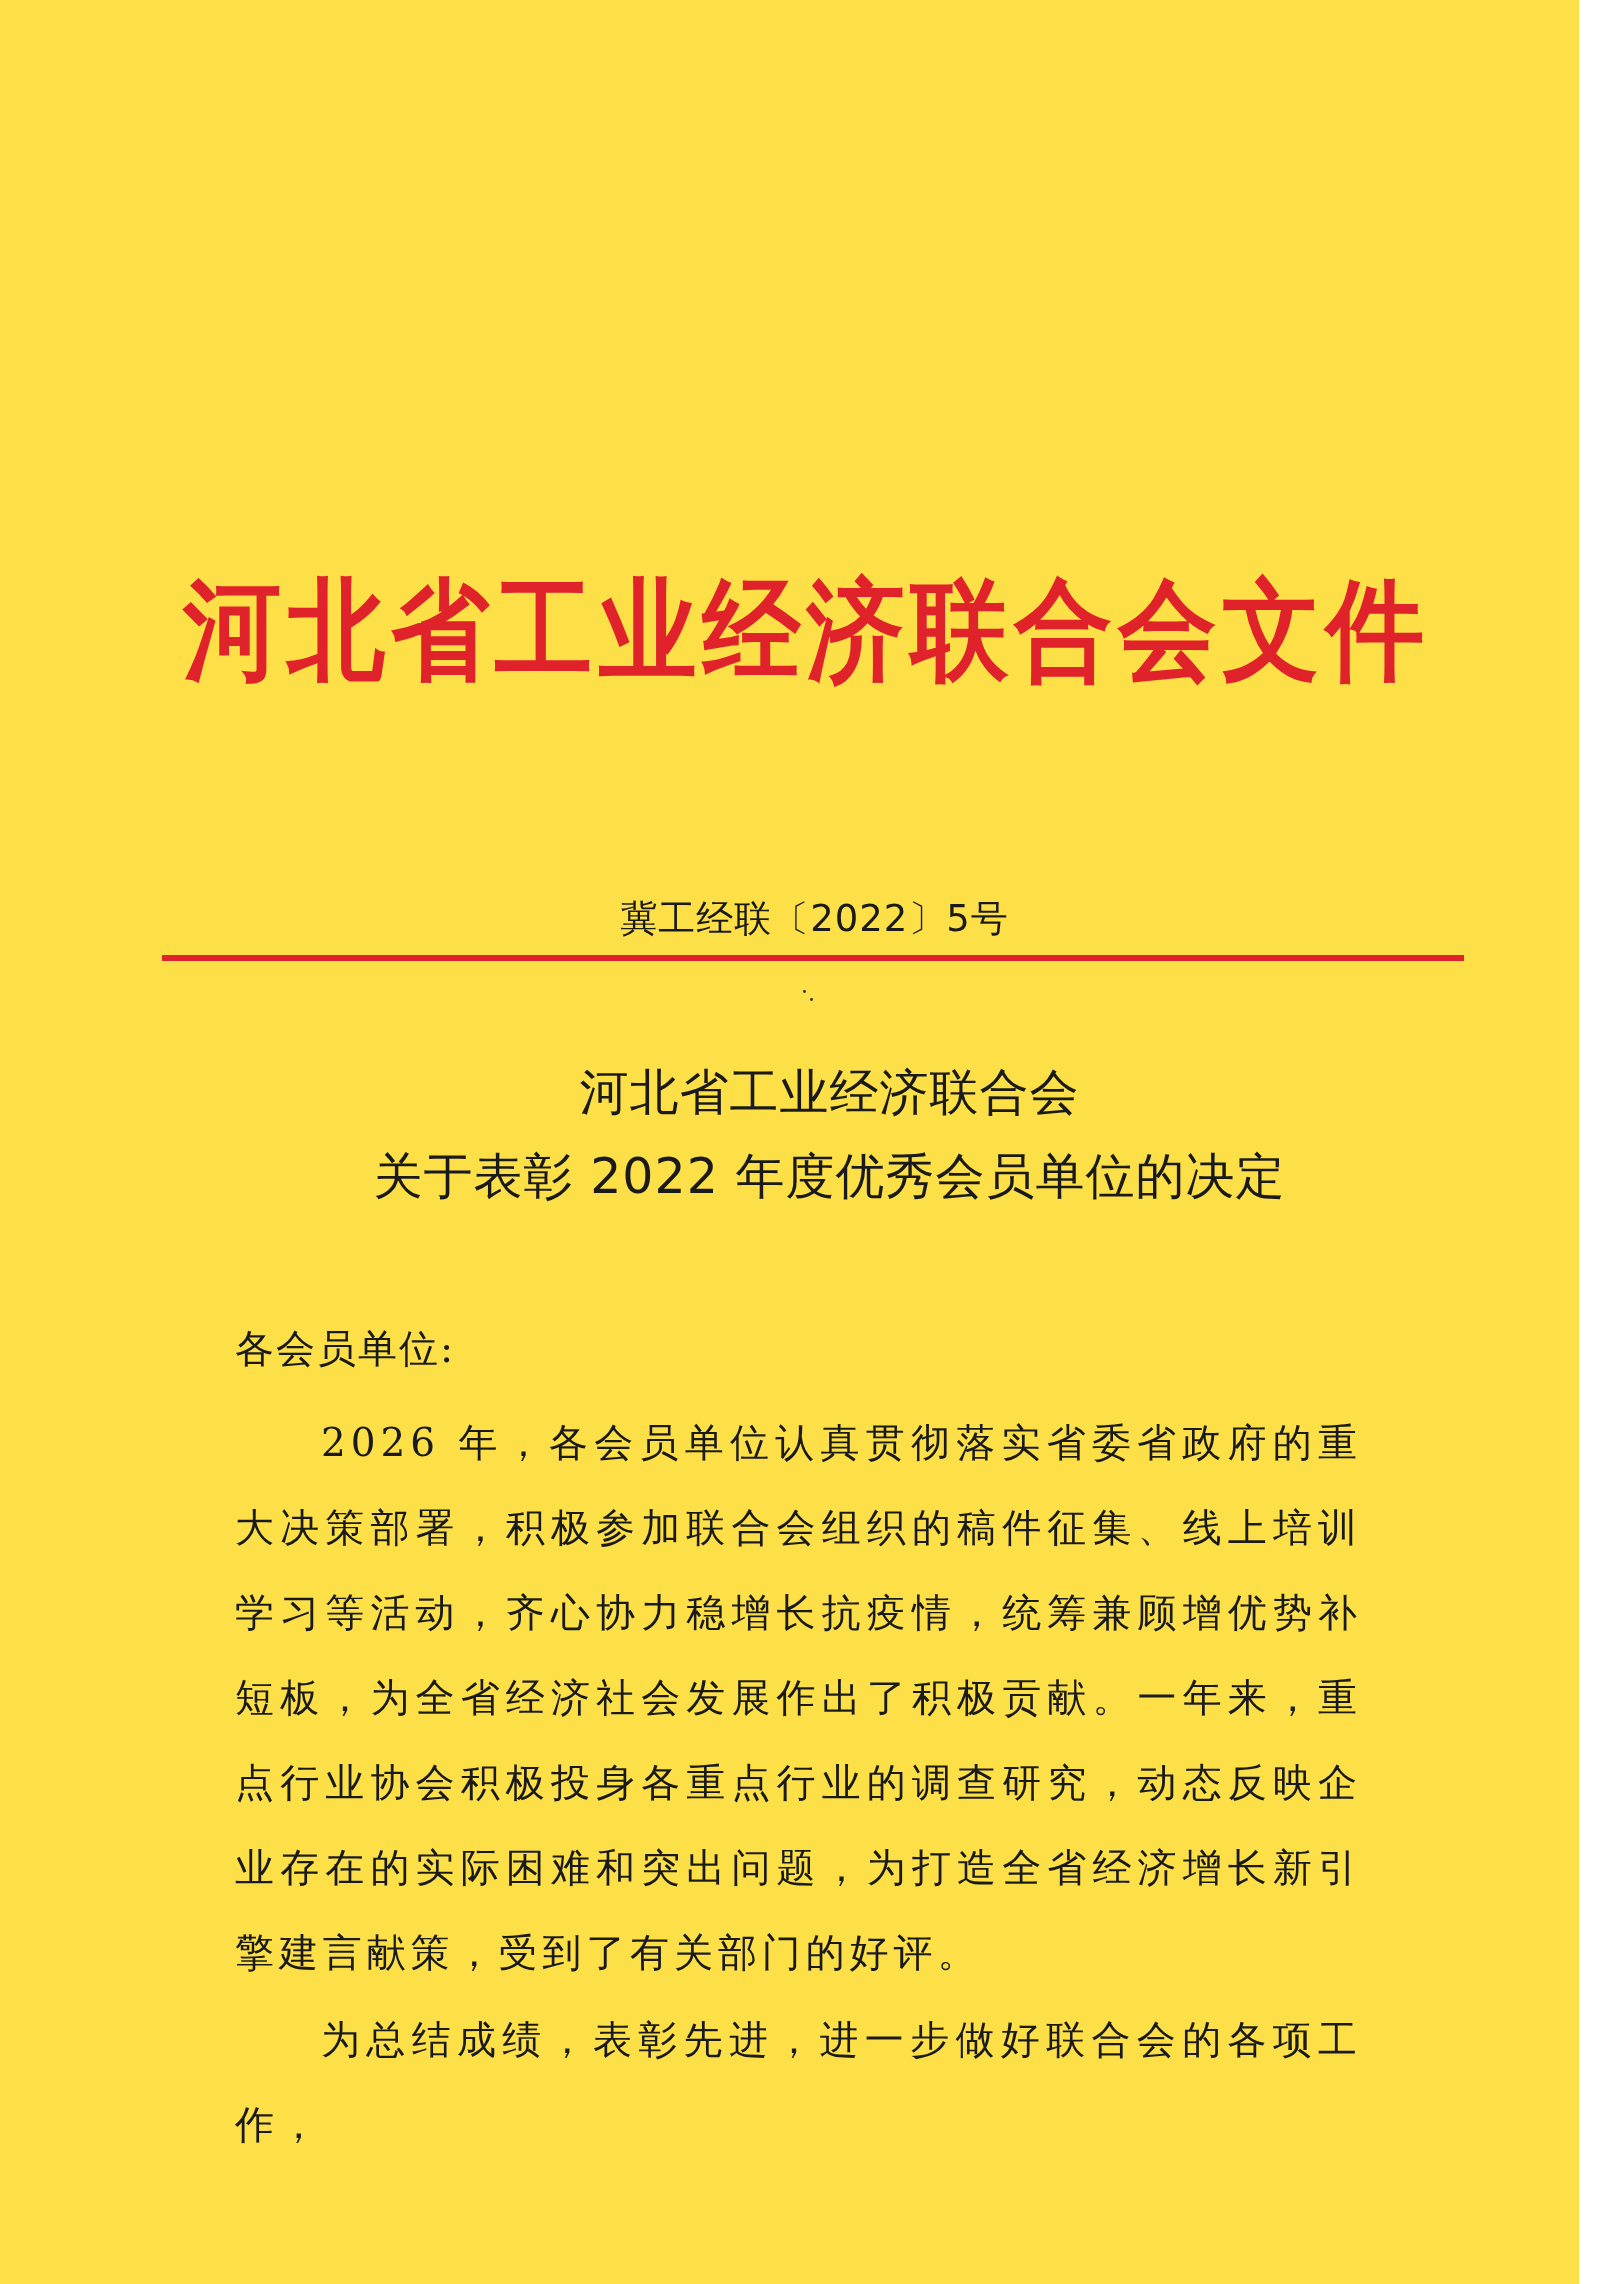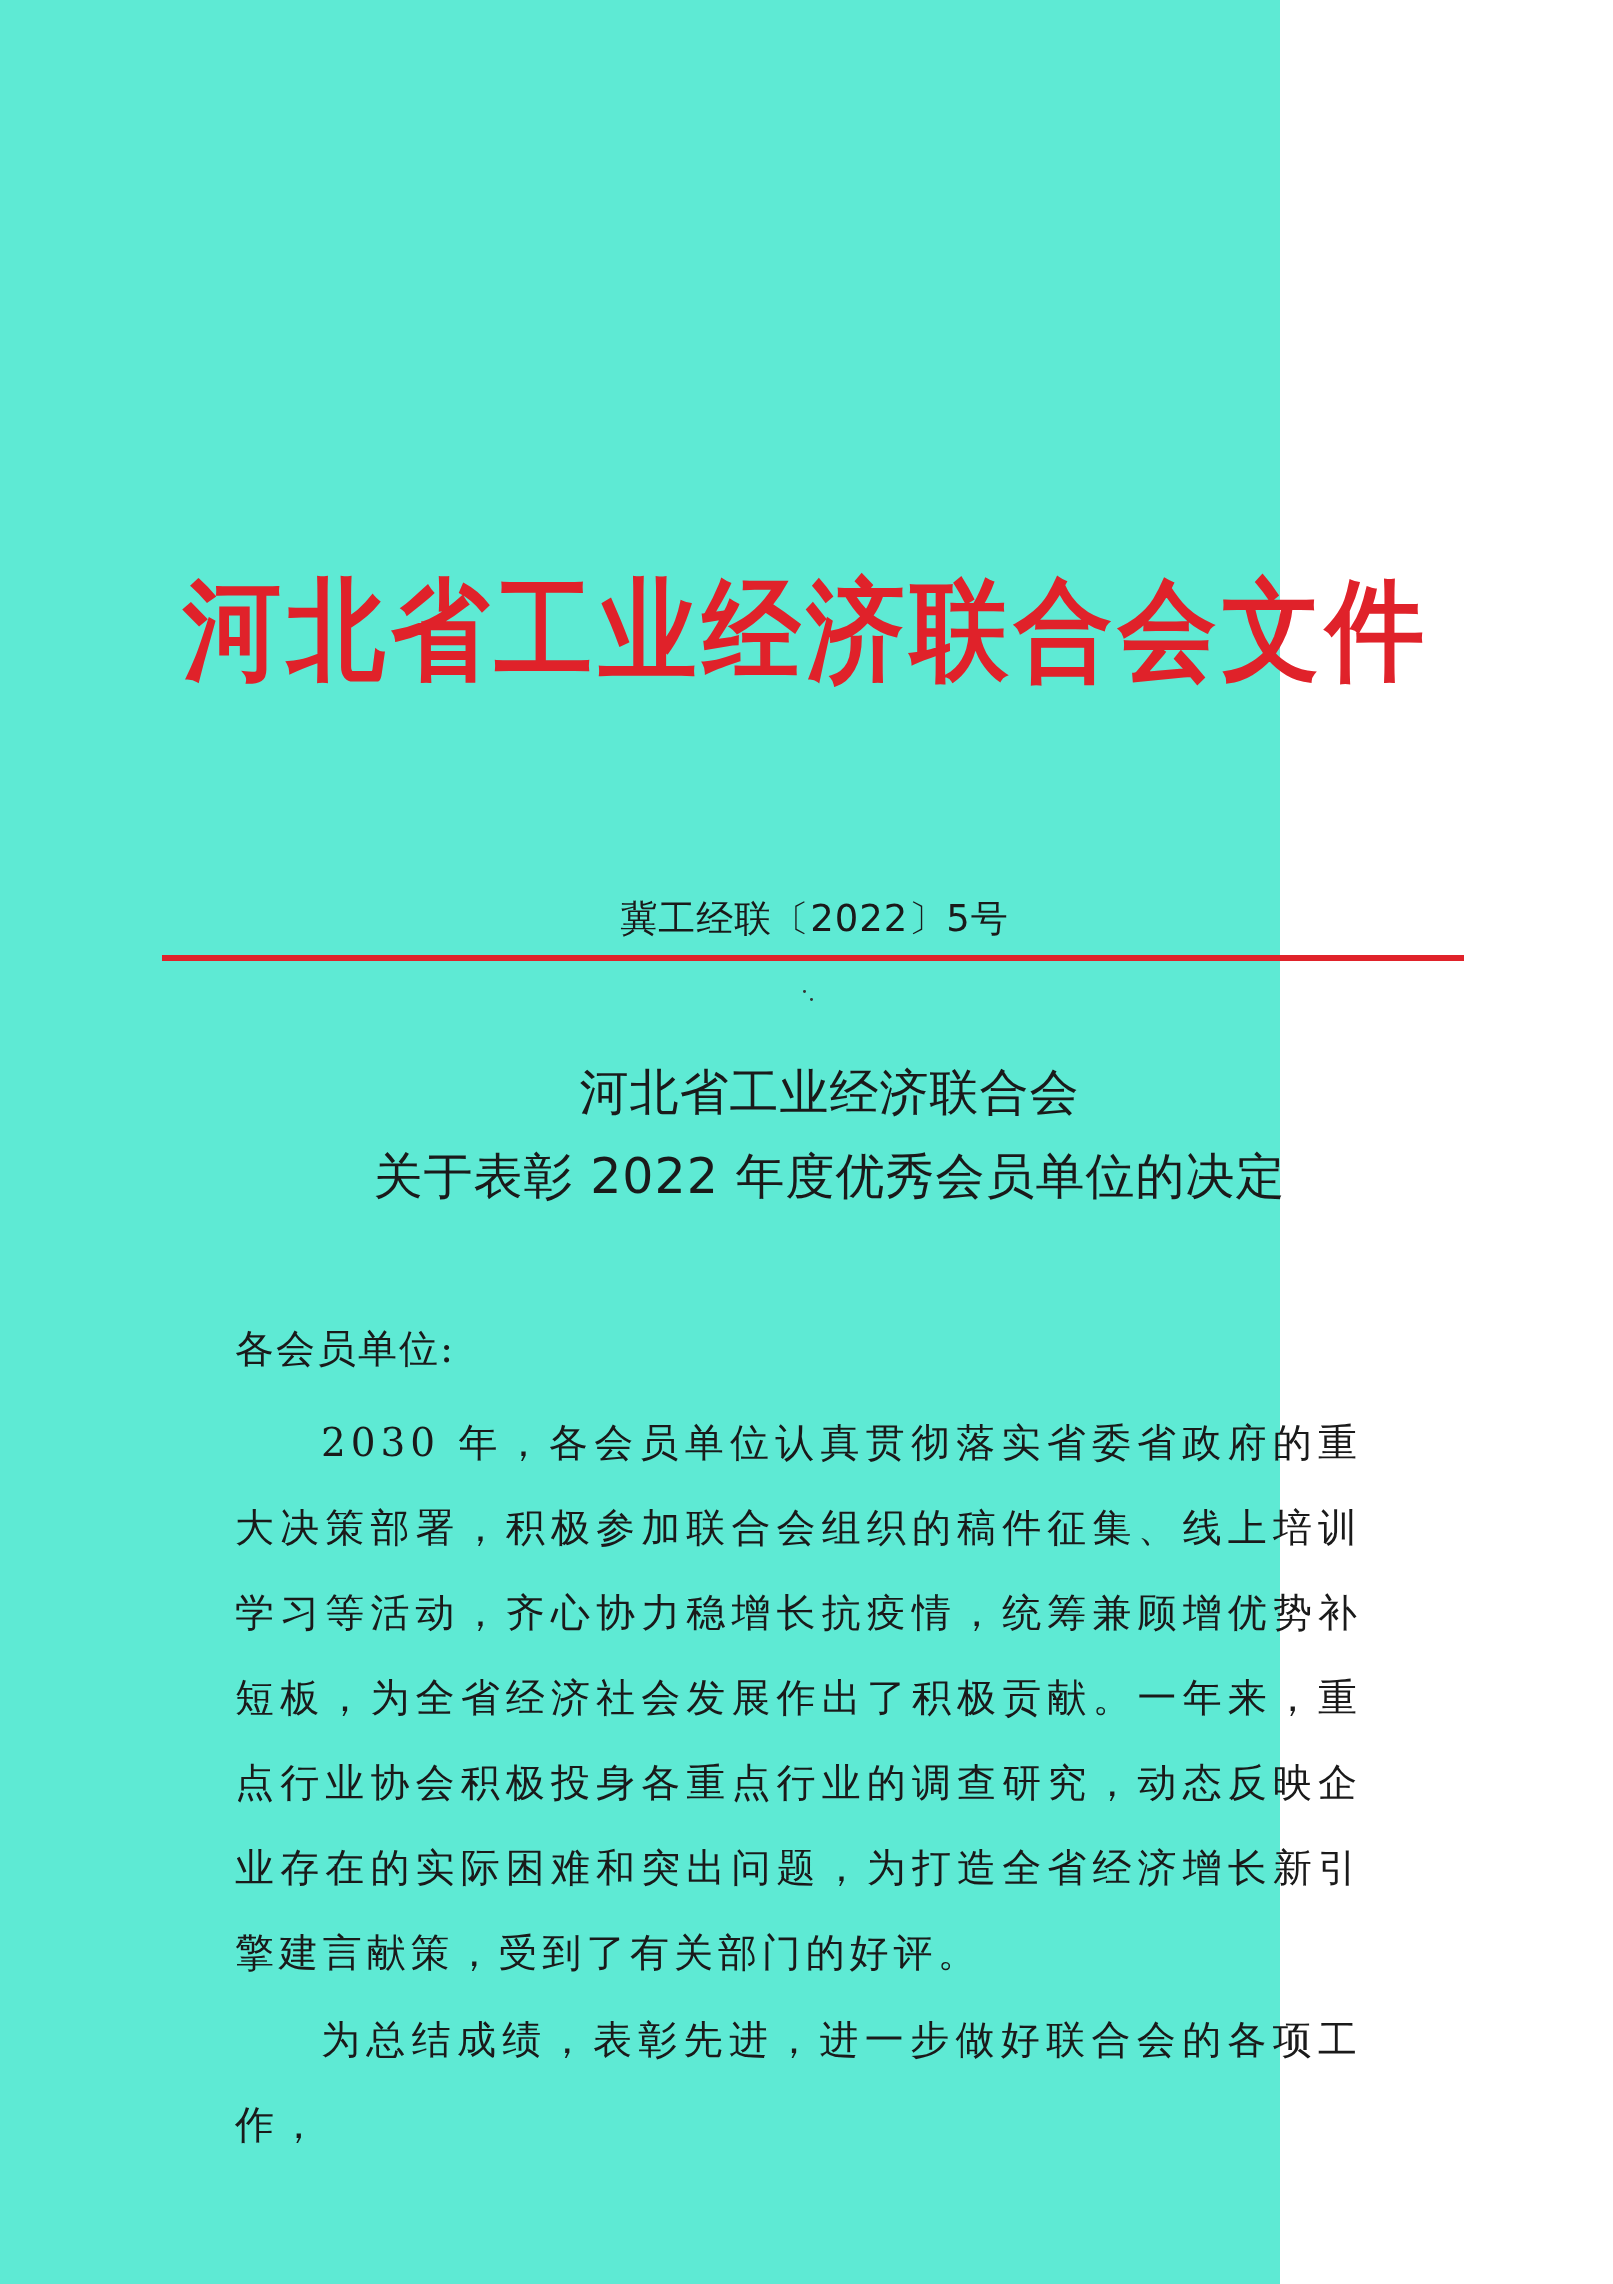--- a/index.html
+++ b/index.html
@@ -11,23 +11,23 @@
       width: 1613px;
       height: 2285px;
       position: relative;
       overflow: hidden;
       font-family: "DejaVu Serif", "Liberation Serif", serif;
       color: #1a1a1a;
     }
     .page {
       position: absolute;
       left: 0; top: 0;
-      width: 1280px;
+      width: 1579px;
       height: 2285px;
-      background: #5eead4;
+      background: #fde047;
     }
     .masthead {
       position: absolute;
       left: 0;
       top: 564px;
       width: 1613px;
       text-align: center;
       font-family: "DejaVu Sans", "Liberation Sans", sans-serif;
       font-weight: bold;
       font-size: 98px;
@@ -115,18 +115,18 @@
 
   <div class="speck" style="left:803px; top:990px;"></div>
   <div class="speck" style="left:810px; top:998px;"></div>
 
   <div class="title line1">河北省工业经济联合会</div>
 
   <div class="title line2">关于表彰 2022 年度优秀会员单位的决定</div>
 
   <div class="salutation">各会员单位:</div>
 
-  <div class="para p1">2030 年，各会员单位认真贯彻落实省委省政府的重大决策部署，积极参加联合会组织的稿件征集、线上培训学习等活动，齐心协力稳增长抗疫情，统筹兼顾增优势补短板，为全省经济社会发展作出了积极贡献。一年来，重点行业协会积极投身各重点行业的调查研究，动态反映企业存在的实际困难和突出问题，为打造全省经济增长新引擎建言献策，受到了有关部门的好评。</div>
+  <div class="para p1">2026 年，各会员单位认真贯彻落实省委省政府的重大决策部署，积极参加联合会组织的稿件征集、线上培训学习等活动，齐心协力稳增长抗疫情，统筹兼顾增优势补短板，为全省经济社会发展作出了积极贡献。一年来，重点行业协会积极投身各重点行业的调查研究，动态反映企业存在的实际困难和突出问题，为打造全省经济增长新引擎建言献策，受到了有关部门的好评。</div>
 
   <div class="para p2">为总结成绩，表彰先进，进一步做好联合会的各项工作，</div>
 
 </div>
 
 
 </body></html>

